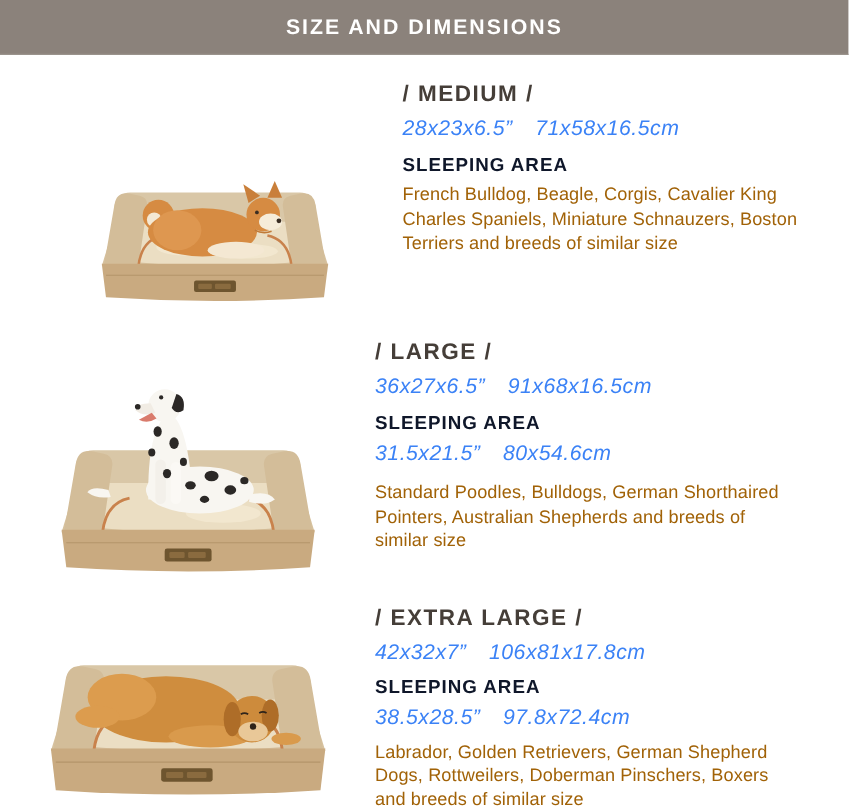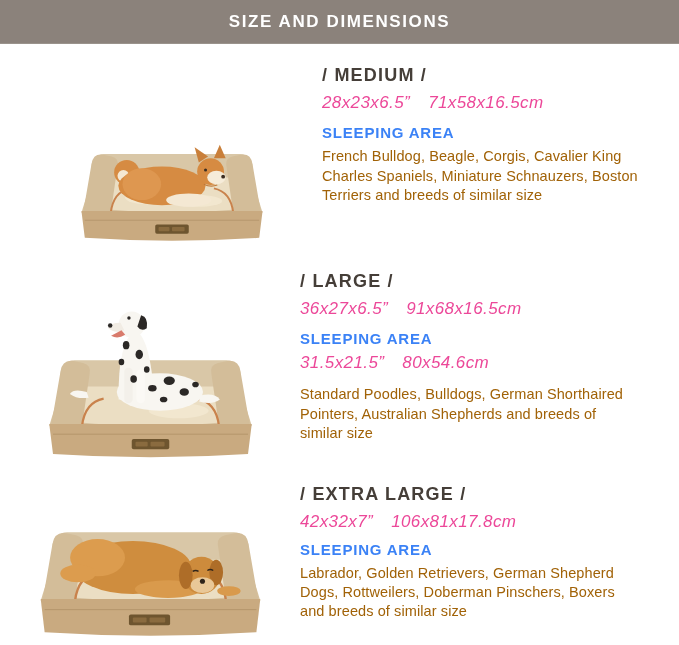--- a/index.html
+++ b/index.html
@@ -26,25 +26,25 @@
   .s2 .bed-figure{padding-bottom:6px;}
   .s3 .bed-figure{padding-bottom:2px;}
   .size-info{width:369px;flex:1;padding-right:28px;box-sizing:border-box;}
   .s1 .size-info{padding-top:21px;}
   .s2 .size-info{padding-top:13px;}
   .s3 .size-info{padding-top:11px;}
   .size-title{
     font-size:18px;font-weight:700;color:#453e38;letter-spacing:1.2px;margin:0 0 7px 0;
   }
   .dims{
-    font-size:17px;font-style:italic;color:#ec4899;letter-spacing:0.4px;margin:0 0 11px 0;
+    font-size:17px;font-style:italic;color:#3b82f6;letter-spacing:0.4px;margin:0 0 11px 0;
   }
   .dims .cm{margin-left:18px;}
   .sleep-label{
-    font-size:15px;font-weight:700;color:#3b82f6;letter-spacing:0.8px;margin:0 0 6px 0;
+    font-size:15px;font-weight:700;color:#0f172a;letter-spacing:0.8px;margin:0 0 6px 0;
   }
   .sleep-dims{margin-bottom:12px;}
   .s3 .dims{margin-bottom:9px;}
   .s3 .sleep-dims{margin-bottom:9px;}
   .breeds{
     font-size:14.5px;color:#a16207;line-height:19.5px;max-width:336px;letter-spacing:0.1px;margin:0;
   }
   .s3 .breeds{line-height:19px;}
   svg{display:block;}
 </style>
@@ -186,18 +186,19 @@
             <path d="M173,80 Q176,78 179,80" stroke="#2f241a" stroke-width="1.4" fill="none"></path>
             <path d="M188,79 Q191,77 194,79" stroke="#2f241a" stroke-width="1.4" fill="none"></path>
             <ellipse cx="210" cy="100" rx="12" ry="5" fill="#d99a4c"></ellipse>
           </g>
         </svg>
       </div>
       <div class="size-info">
         <div class="size-title">/ EXTRA LARGE /</div>
         <div class="dims"><span>42x32x7”</span><span class="cm">106x81x17.8cm</span></div>
         <div class="sleep-label">SLEEPING AREA</div>
+        <div class="dims sleep-dims"><span>38.5x28.5”</span><span class="cm">97.8x72.4cm</span></div>
         <p class="breeds">Labrador, Golden Retrievers, German Shepherd Dogs, Rottweilers, Doberman Pinschers, Boxers and breeds of similar size</p>
       </div>
     </div>
 
   </div>
 </div>
 
 </body></html>

